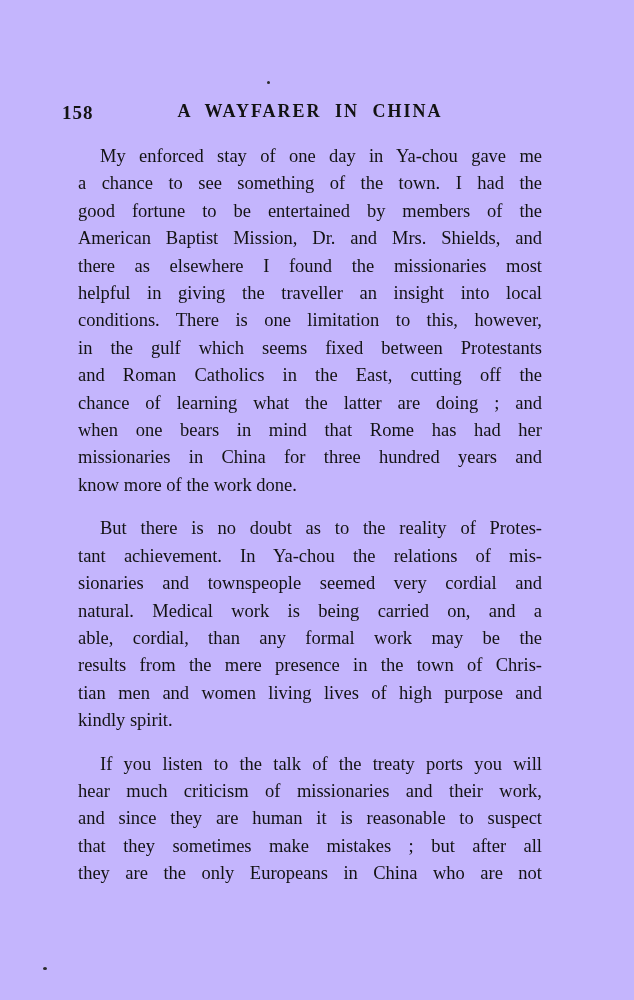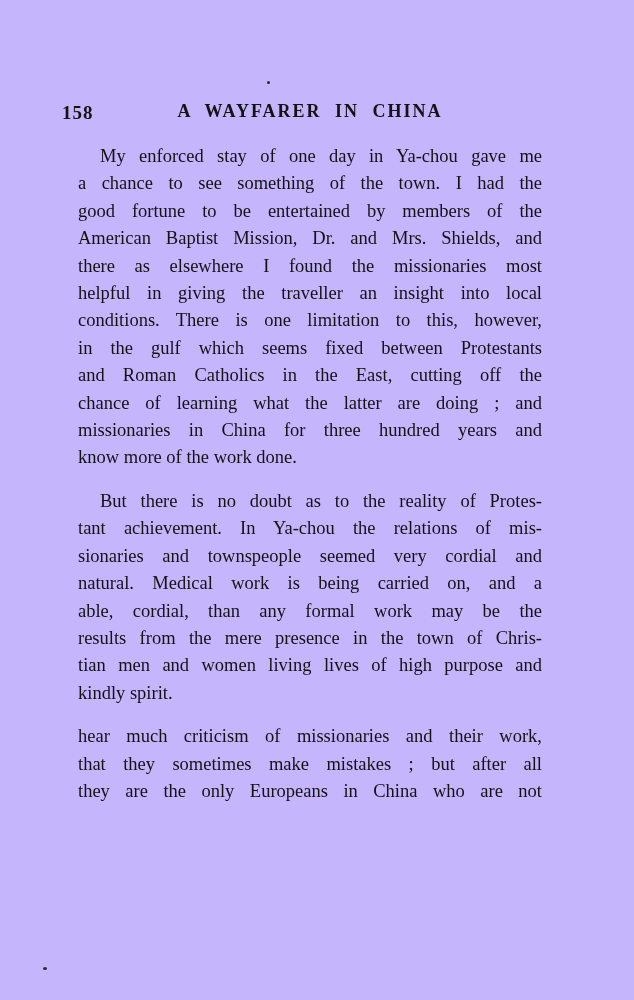--- a/index.html
+++ b/index.html
@@ -80,35 +80,38 @@
           <div class="line indent">My enforced stay of one day in Ya-chou gave me</div>
           <div class="line">a chance to see something of the town. I had the</div>
           <div class="line">good fortune to be entertained by members of the</div>
           <div class="line">American Baptist Mission, Dr. and Mrs. Shields, and</div>
           <div class="line">there as elsewhere I found the missionaries most</div>
           <div class="line">helpful in giving the traveller an insight into local</div>
           <div class="line">conditions. There is one limitation to this, however,</div>
           <div class="line">in the gulf which seems fixed between Protestants</div>
           <div class="line">and Roman Catholics in the East, cutting off the</div>
           <div class="line">chance of learning what the latter are doing ; and</div>
+          <div class="line">when one bears in mind that Rome has had her</div>
           <div class="line">missionaries in China for three hundred years and</div>
           <div class="line lastline">know more of the work done.</div>
         </div>
         <div class="para">
           <div class="line indent">But there is no doubt as to the reality of Protes-</div>
           <div class="line">tant achievement. In Ya-chou the relations of mis-</div>
           <div class="line">sionaries and townspeople seemed very cordial and</div>
           <div class="line">natural. Medical work is being carried on, and a</div>
           <div class="line">able, cordial, than any formal work may be the</div>
           <div class="line">results from the mere presence in the town of Chris-</div>
           <div class="line">tian men and women living lives of high purpose and</div>
           <div class="line lastline">kindly spirit.</div>
         </div>
         <div class="para">
+          <div class="line indent">If you listen to the talk of the treaty ports you will</div>
           <div class="line">hear much criticism of missionaries and their work,</div>
+          <div class="line">and since they are human it is reasonable to suspect</div>
           <div class="line">that they sometimes make mistakes ; but after all</div>
           <div class="line">they are the only Europeans in China who are not</div>
         </div>
       </div>
   </div>
 <div class="speck" style="left: 267px; top: 81px; width: 3px; height: 3px;"></div>
     <div class="speck" style="left: 43px; top: 967px; width: 4px; height: 3px;"></div>
   </div>
 
 </body></html>

